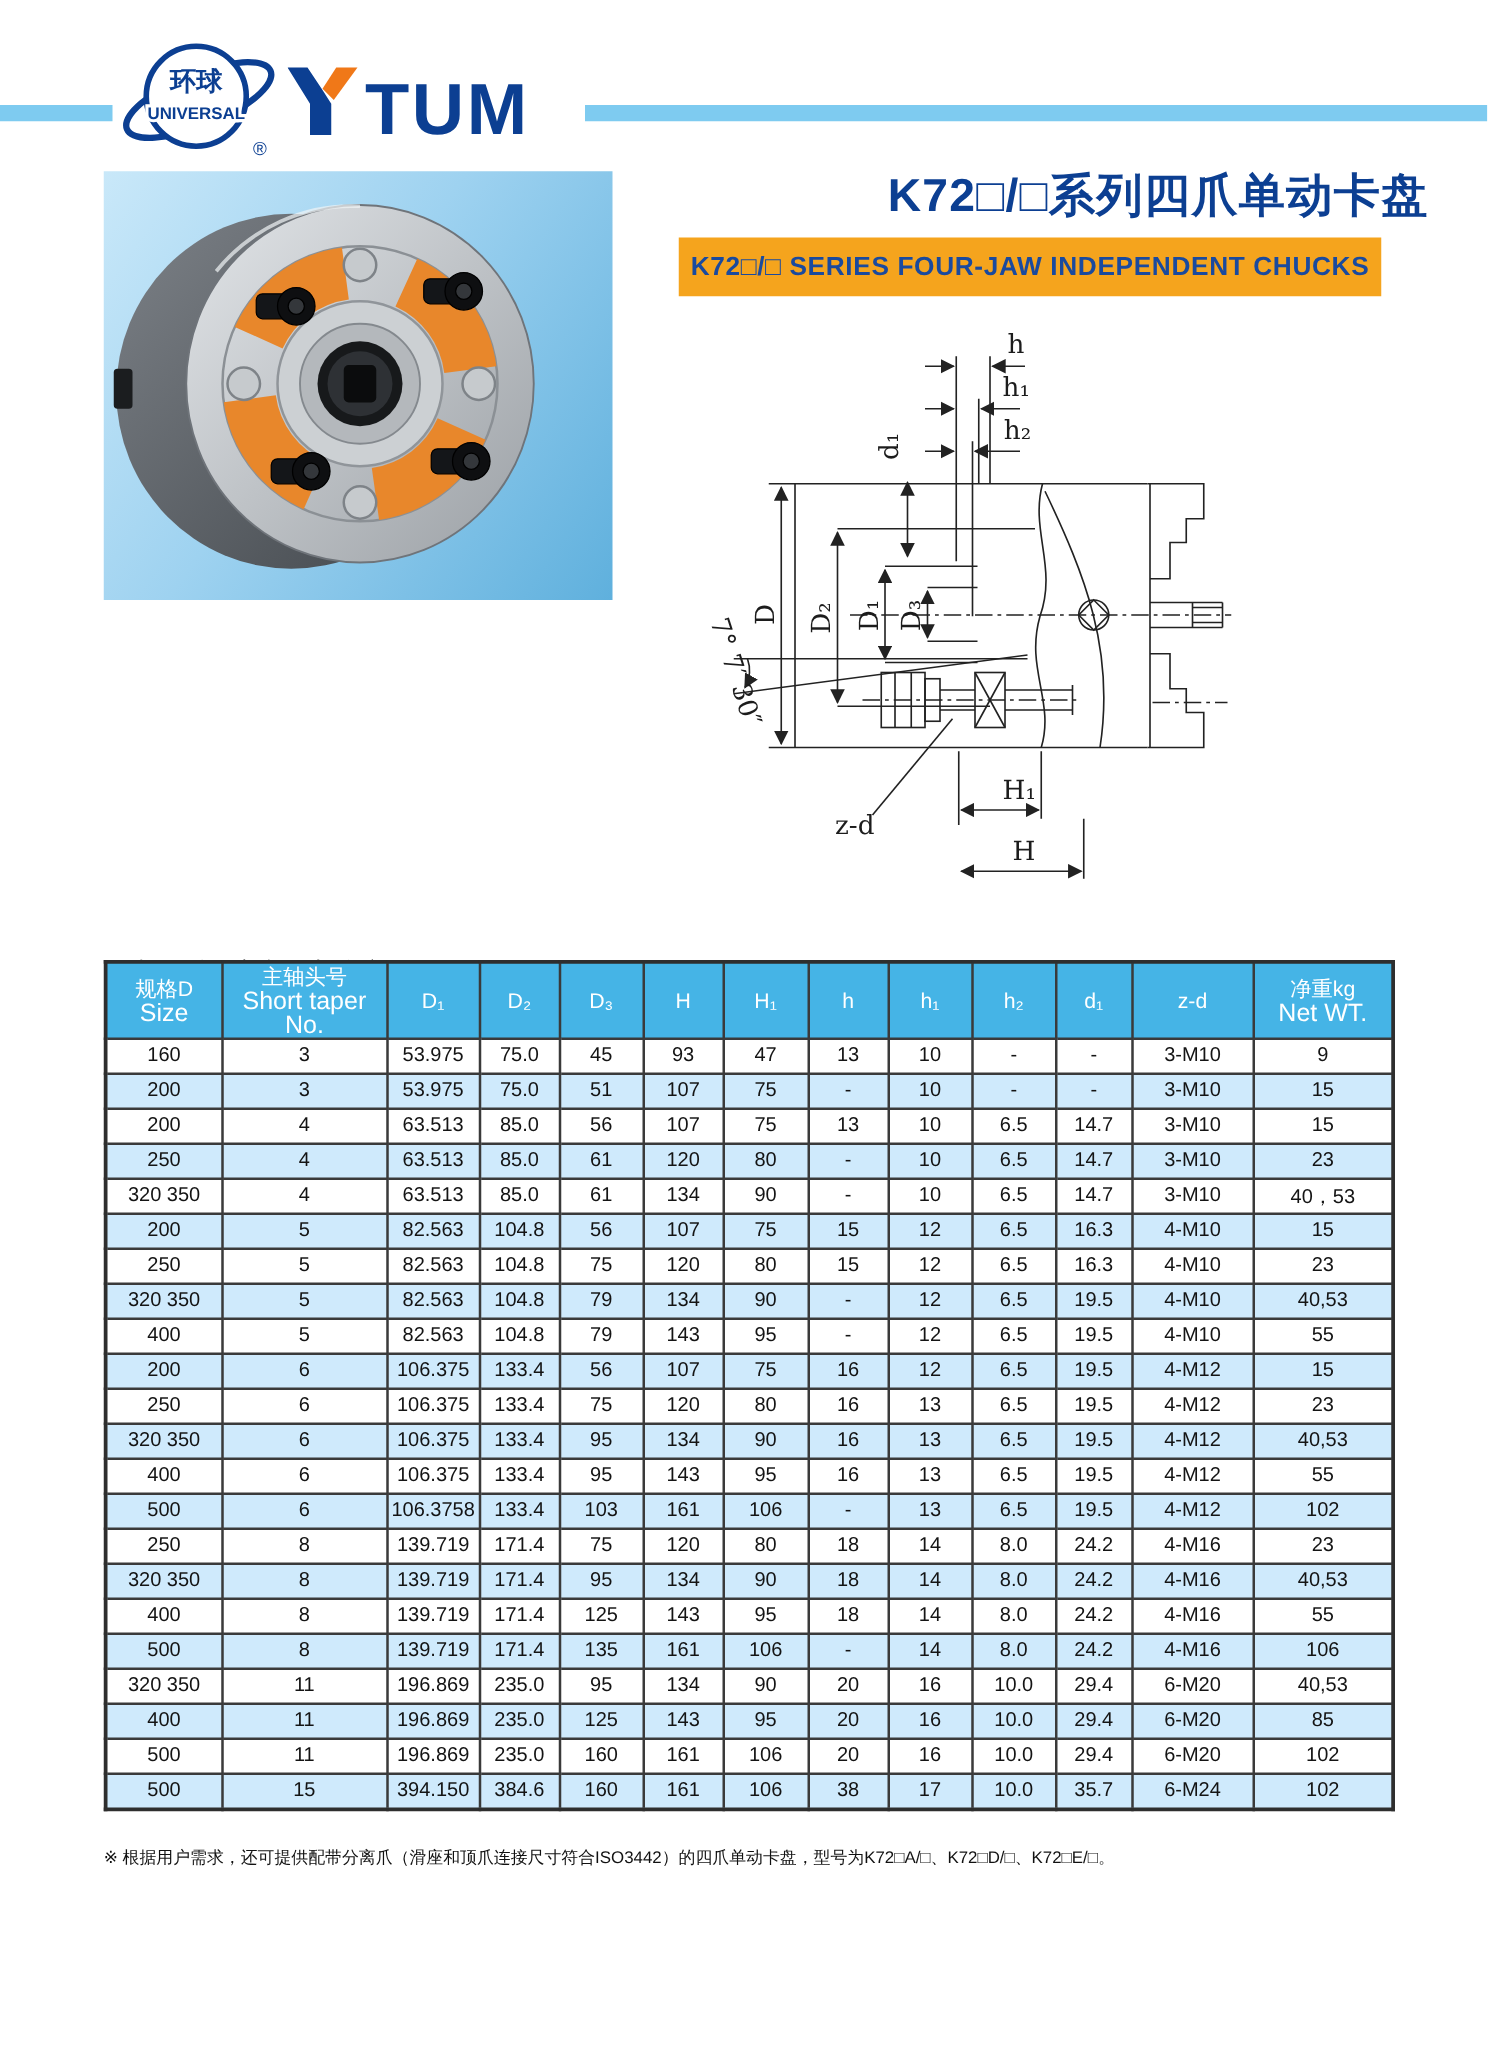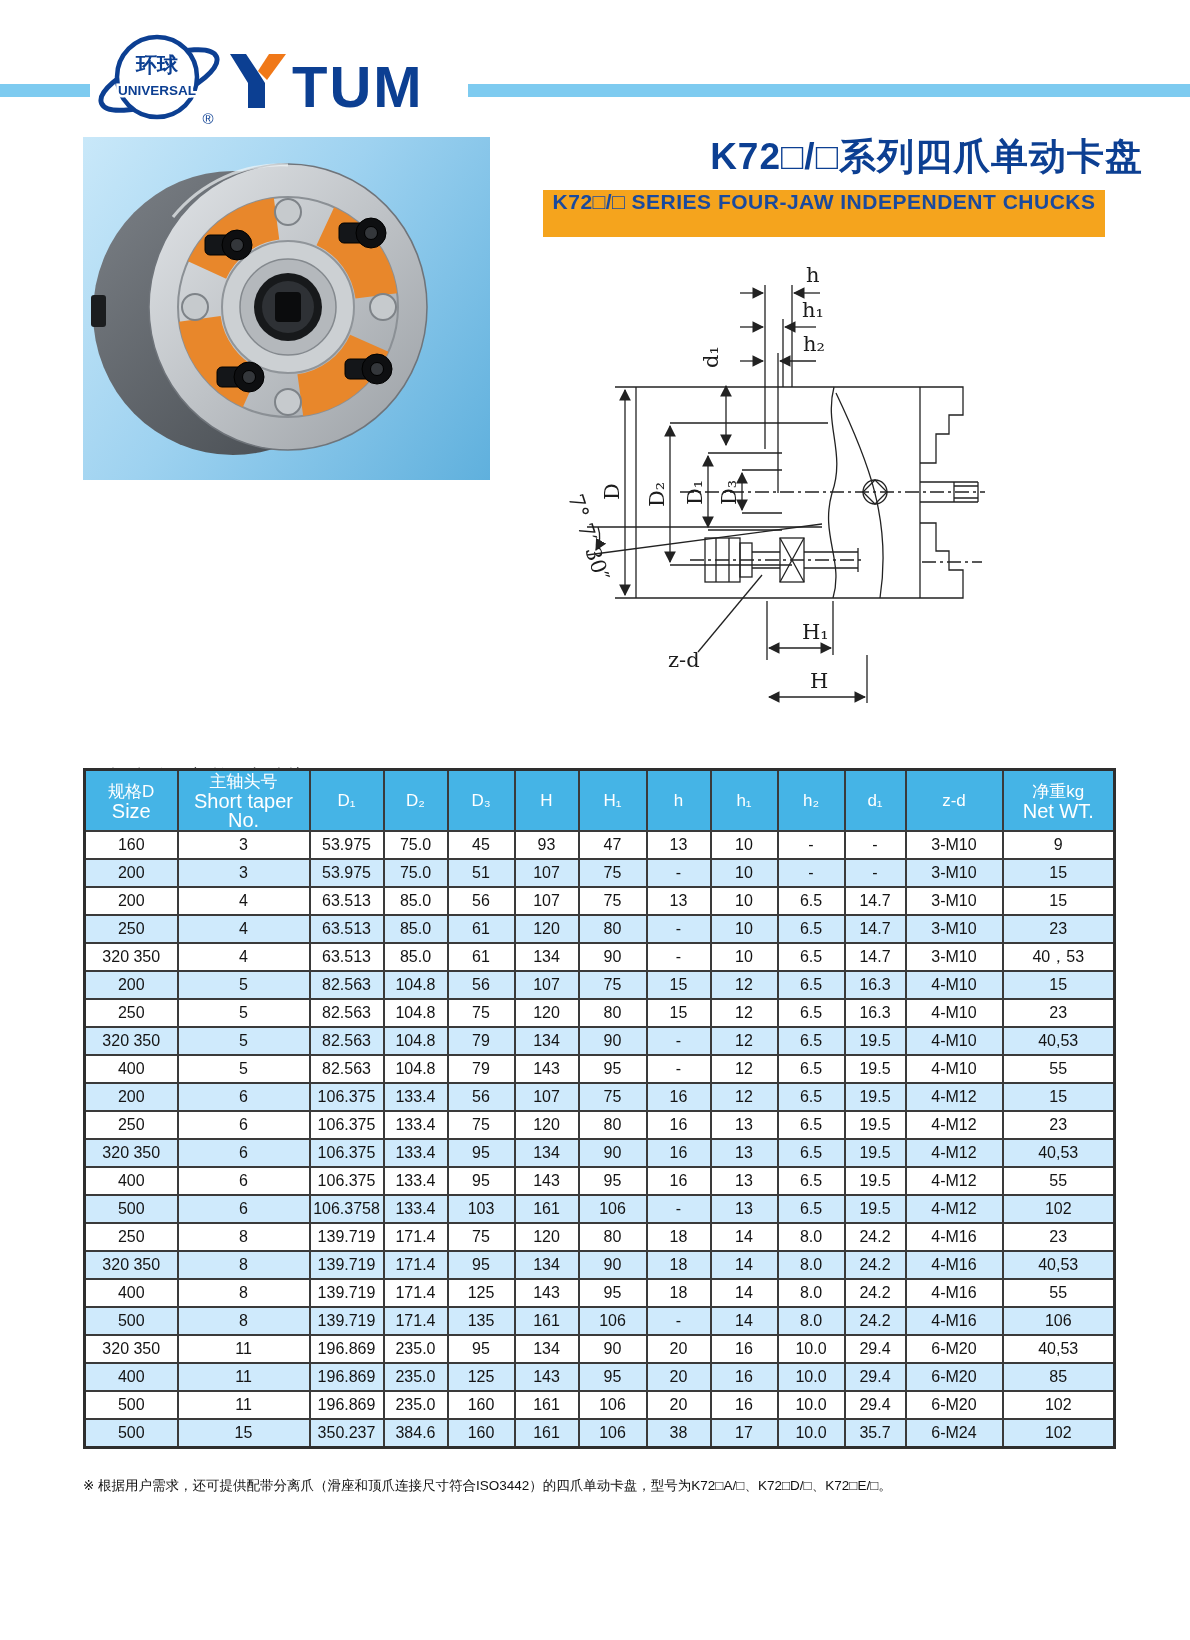--- a/index.html
+++ b/index.html
@@ -12,21 +12,21 @@
 
   .globe{position:absolute;left:96px;top:28px;width:132px;height:106px;}
   .wordmark{position:absolute;left:230px;top:50px;width:230px;height:60px;}
 
   .photo{position:absolute;left:83px;top:137px;width:407px;height:343px;
          background:linear-gradient(125deg,#c9e8f9 0%,#9ed2f0 45%,#5fb0dd 100%);}
 
   .title-cn{position:absolute;left:543px;top:136px;width:600px;font-size:37px;line-height:42px;
             font-weight:bold;color:#0c3f92;letter-spacing:1px;white-space:nowrap;text-align:right;}
   .banner{position:absolute;left:543px;top:190px;width:562px;height:47px;background:#f5a41d;
-          display:flex;justify-content:center;}
+          display:flex;align-items:center;justify-content:center;}
   .banner span{color:#1a4a9e;font-size:21px;font-weight:600;letter-spacing:.5px;white-space:nowrap;}
 
   .drawing{position:absolute;left:530px;top:235px;width:640px;height:480px;}
   .drawing text{font-family:"DejaVu Serif","Liberation Serif",serif;font-size:21px;fill:#1c1c1c;}
 
   .caption{position:absolute;left:83px;top:740px;font-size:19px;color:#101010;white-space:nowrap;margin-top:24px;}
 
   .tablewrap{position:absolute;left:83px;top:768px;width:1184px;}
   table{border-collapse:collapse;table-layout:fixed;width:1030px;border:3px solid #2e2e2e;}
   th,td{border:2px solid #3a3a3a;text-align:center;vertical-align:middle;padding:0;}
@@ -572,21 +572,21 @@
             <td>20</td>
             <td>16</td>
             <td>10.0</td>
             <td>29.4</td>
             <td>6-M20</td>
             <td>102</td>
           </tr>
           <tr>
             <td>500</td>
             <td>15</td>
-            <td>350.237</td>
+            <td>394.150</td>
             <td>384.6</td>
             <td>160</td>
             <td>161</td>
             <td>106</td>
             <td>38</td>
             <td>17</td>
             <td>10.0</td>
             <td>35.7</td>
             <td>6-M24</td>
             <td>102</td>

